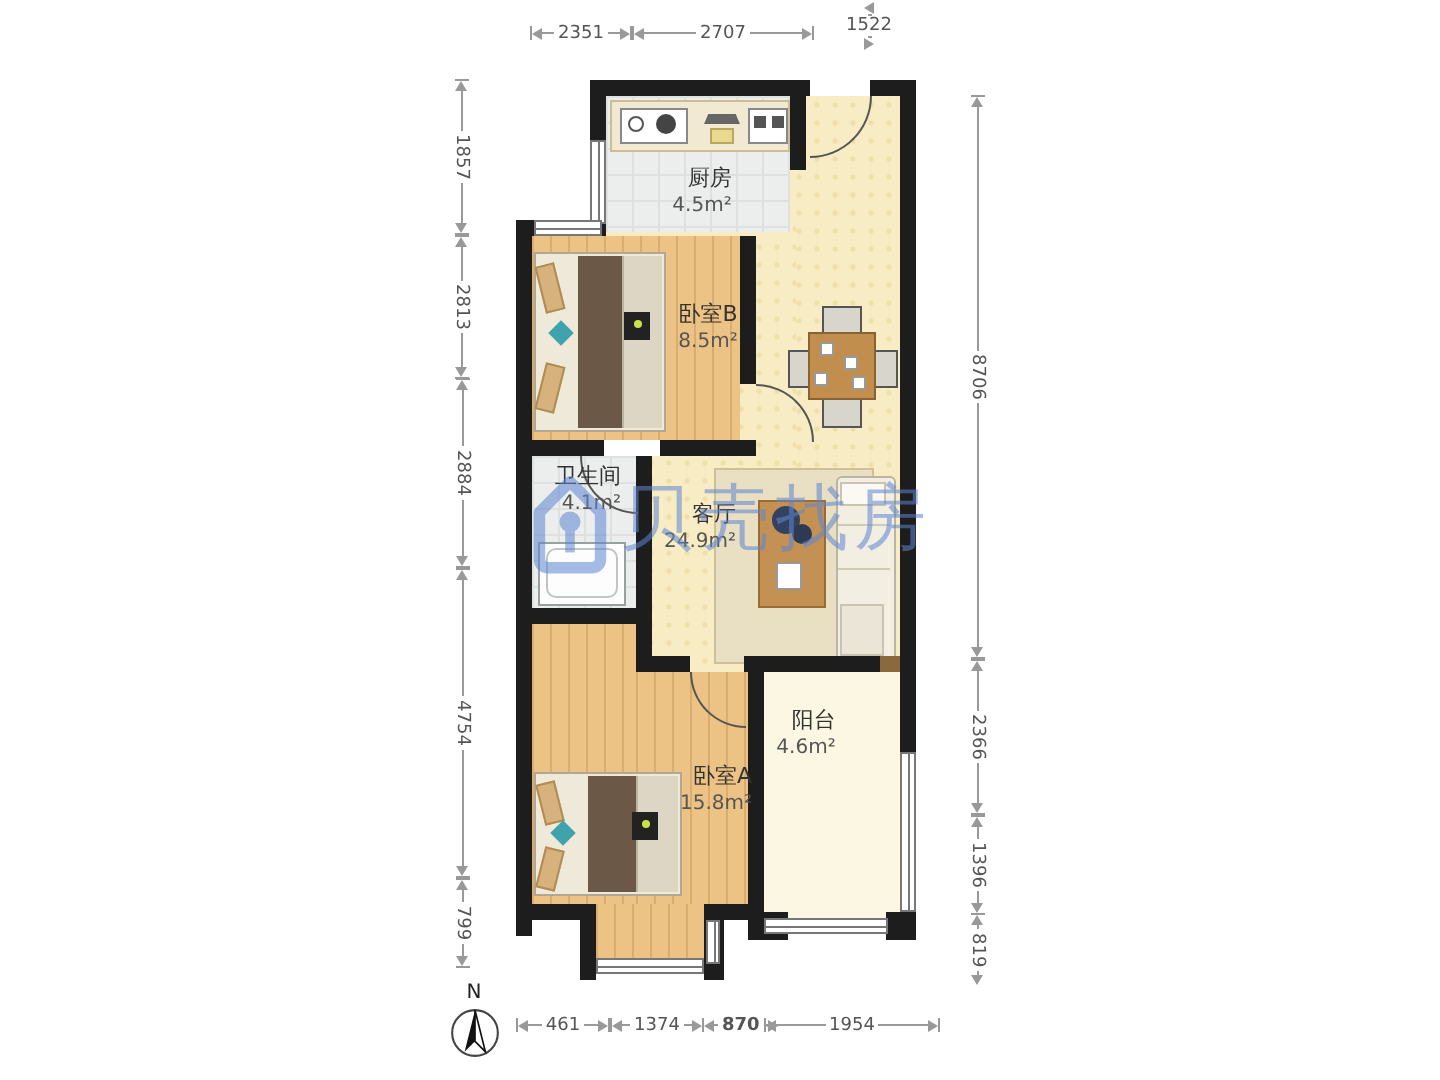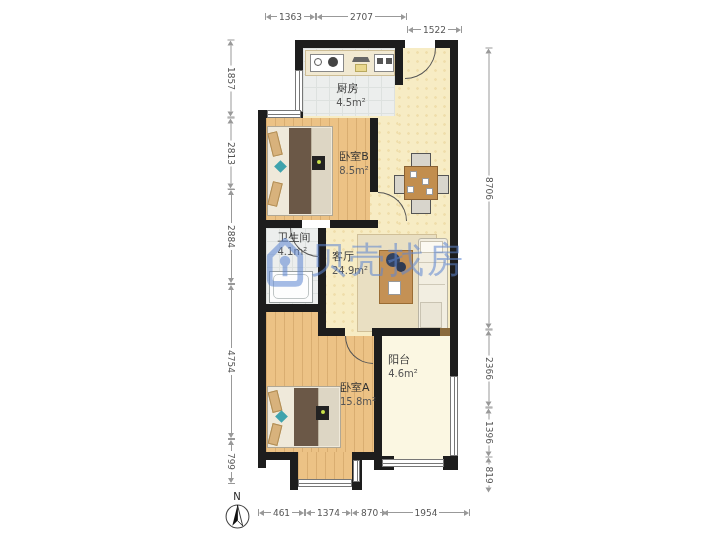--- a/index.html
+++ b/index.html
@@ -28,21 +28,21 @@
   
   .wall { position:absolute; background:#1d1d1d; z-index:10; }
   .gap  { position:absolute; background:#fff; z-index:11; }
   .winh, .winv { position:absolute; background:#fff; border:1px solid #777; box-sizing:border-box; z-index:12; }
   .winh::after { content:""; position:absolute; left:0; right:0; top:50%; border-top:1px solid #777; }
   .winv::after { content:""; position:absolute; top:0; bottom:0; left:50%; border-left:1px solid #777; }
   .arc { position:absolute; z-index:11; }
   
   .fur { position:absolute; z-index:5; box-sizing:border-box; }
   
-  .rlabel { position:absolute; transform:translate(-50%,-50%); text-align:left;
+  .rlabel { position:absolute; transform:translate(-50%,-50%); text-align:right;
             color:#333; z-index:30; line-height:1.3; white-space:nowrap; }
   .rlabel .nm { font-size:11px; }
   .rlabel .area { font-size:10px; color:#555; }
   
   .dim { position:absolute; display:flex; align-items:center; height:11px;
          font-size:9px; color:#555; z-index:20; }
   .dim::before,.dim::after { content:""; width:1px; height:7px; background:#999; }
   .dim .ln { flex:1; height:0; border-top:1px solid #999; min-width:2px; }
   .dim .lab { padding:0 2px; white-space:nowrap; }
   .dim .al { width:0; height:0; border-top:3px solid transparent; border-bottom:3px solid transparent; border-right:5px solid #999; }
@@ -193,32 +193,32 @@
       <path d="M6 25 L22 9 L38 25 L38 49 Q38 54 33 54 L11 54 Q6 54 6 49 Z" fill="none" stroke="#5d86d2" stroke-width="6" stroke-linejoin="round"></path>
       <circle cx="22" cy="30" r="5.5" fill="#5d86d2"></circle>
       <rect x="19.5" y="33" width="5" height="13" fill="#5d86d2"></rect>
     </svg>
     <span class="wm-text">贝壳找房</span>
   </div>
 
   <div class="dim" style="left:265px;top:11px;width:51px;">
     <span class="al"></span>
       <span class="ln"></span>
-      <span class="lab">1363</span>
+      <span class="lab">2351</span>
       <span class="ln"></span>
       <span class="ar"></span>
   </div>
   <div class="dim" style="left:316px;top:11px;width:91px;">
     <span class="al"></span>
       <span class="ln"></span>
       <span class="lab">2707</span>
       <span class="ln"></span>
       <span class="ar"></span>
   </div>
-  <div class="dim" style="left:407px;top:24px;width:55px;">
+  <div class="dim" style="left:407px;top:1px;width:55px;flex-direction:column;">
     <span class="al"></span>
       <span class="ln"></span>
       <span class="lab">1522</span>
       <span class="ln"></span>
       <span class="ar"></span>
   </div>
 
   <div class="dim" style="left:258px;top:507px;width:47px;">
     <span class="al"></span>
       <span class="ln"></span>
@@ -226,21 +226,21 @@
       <span class="ln"></span>
       <span class="ar"></span>
   </div>
   <div class="dim" style="left:305px;top:507px;width:47px;">
     <span class="al"></span>
       <span class="ln"></span>
       <span class="lab">1374</span>
       <span class="ln"></span>
       <span class="ar"></span>
   </div>
-  <div class="dim" style="left:352px;top:507px;width:30px;">
+  <div class="dim" style="left:352px;top:507px;width:30px;font-weight:bold;">
     <span class="al"></span>
       <span class="ln"></span>
       <span class="lab">870</span>
       <span class="ln"></span>
       <span class="ar"></span>
   </div>
   <div class="dim" style="left:382px;top:507px;width:88px;">
     <span class="al"></span>
       <span class="ln"></span>
       <span class="lab">1954</span>

